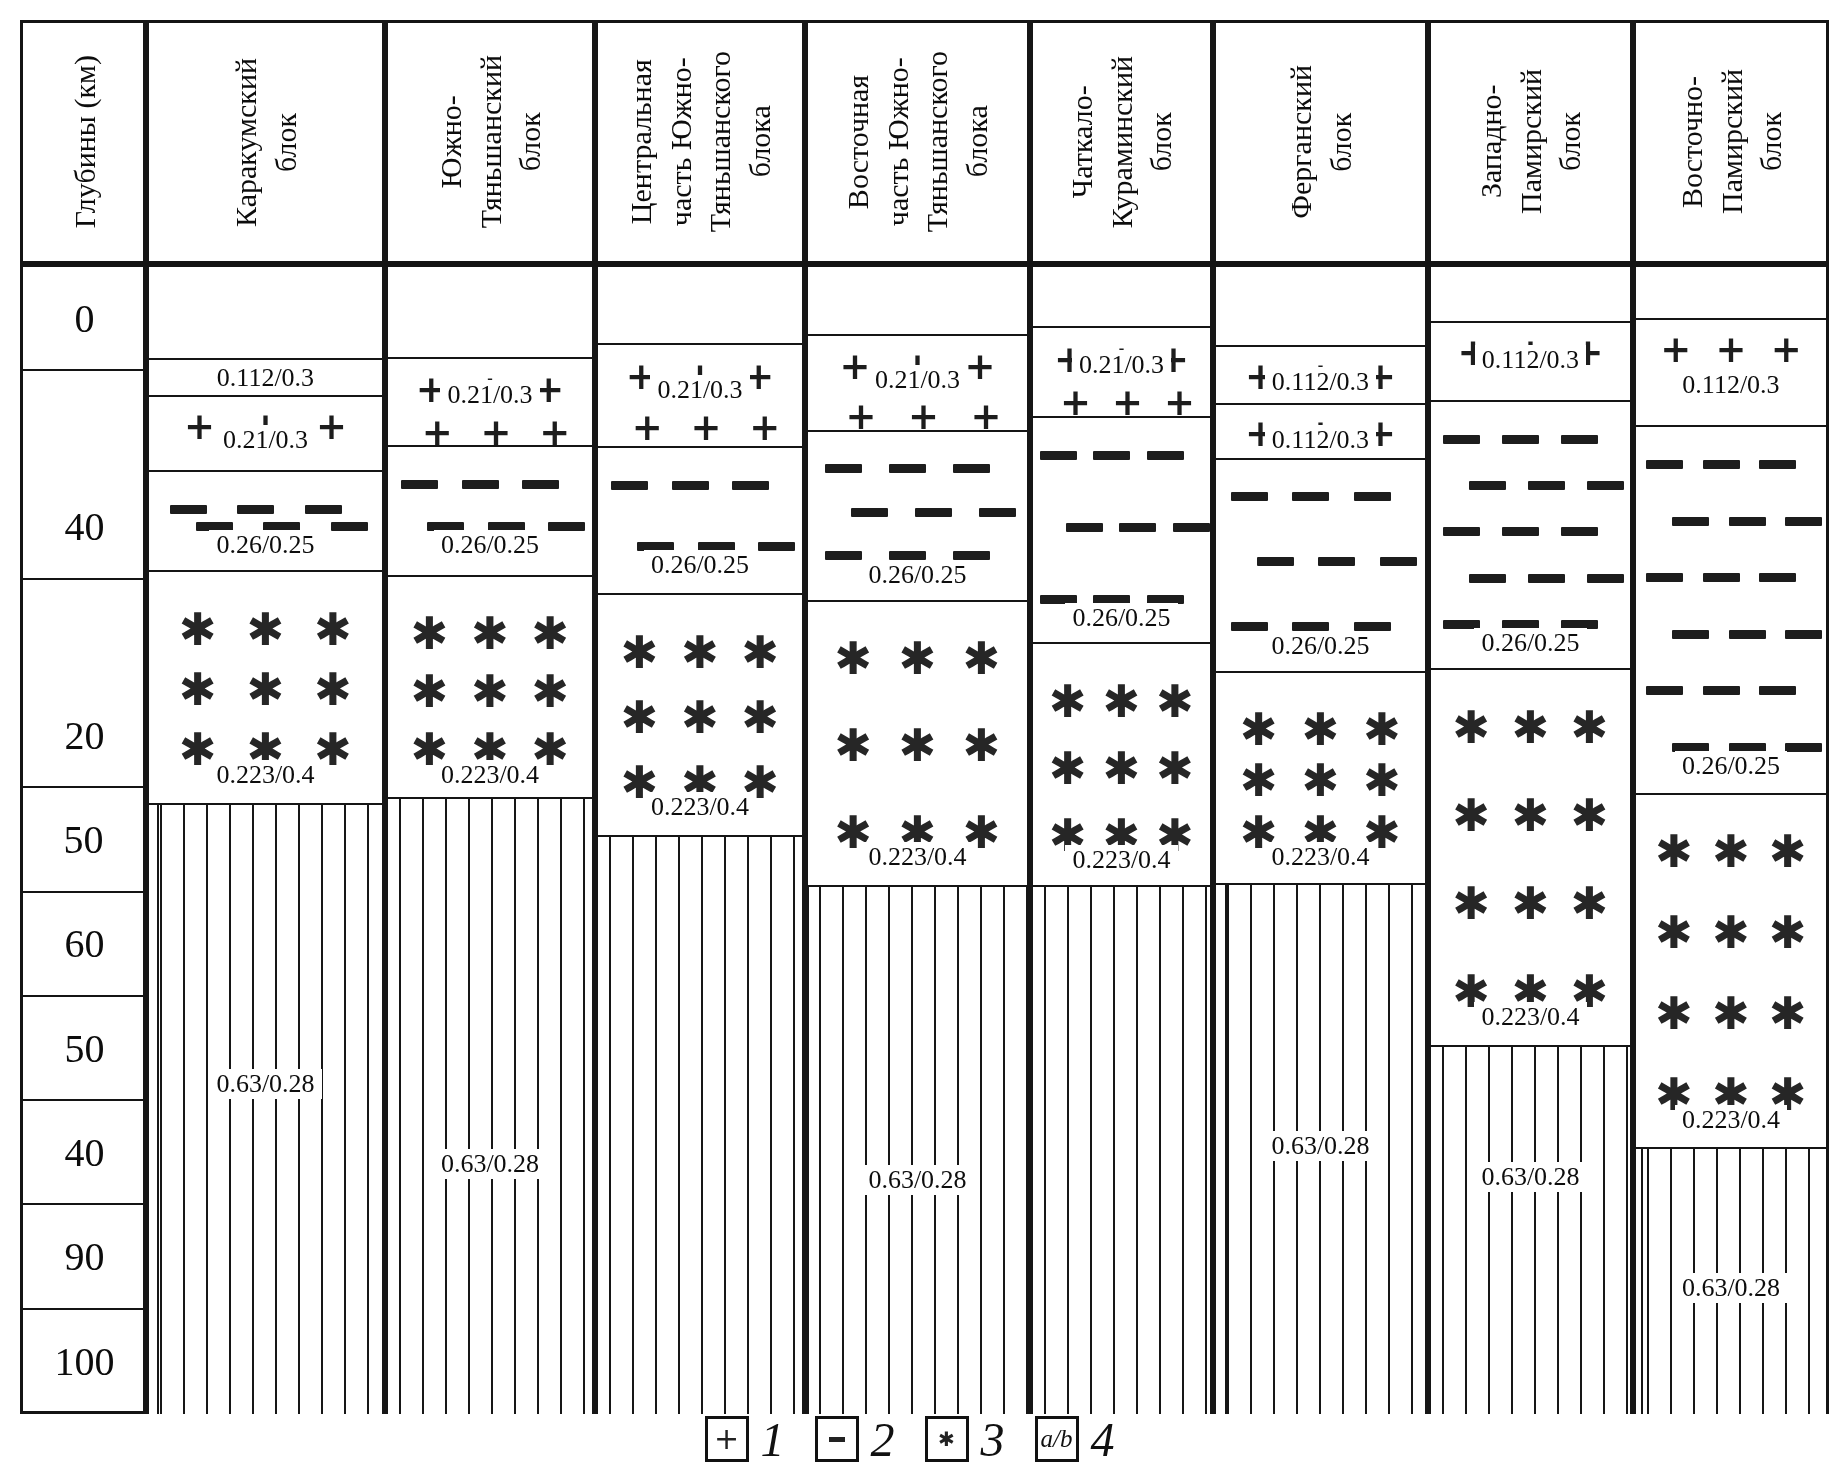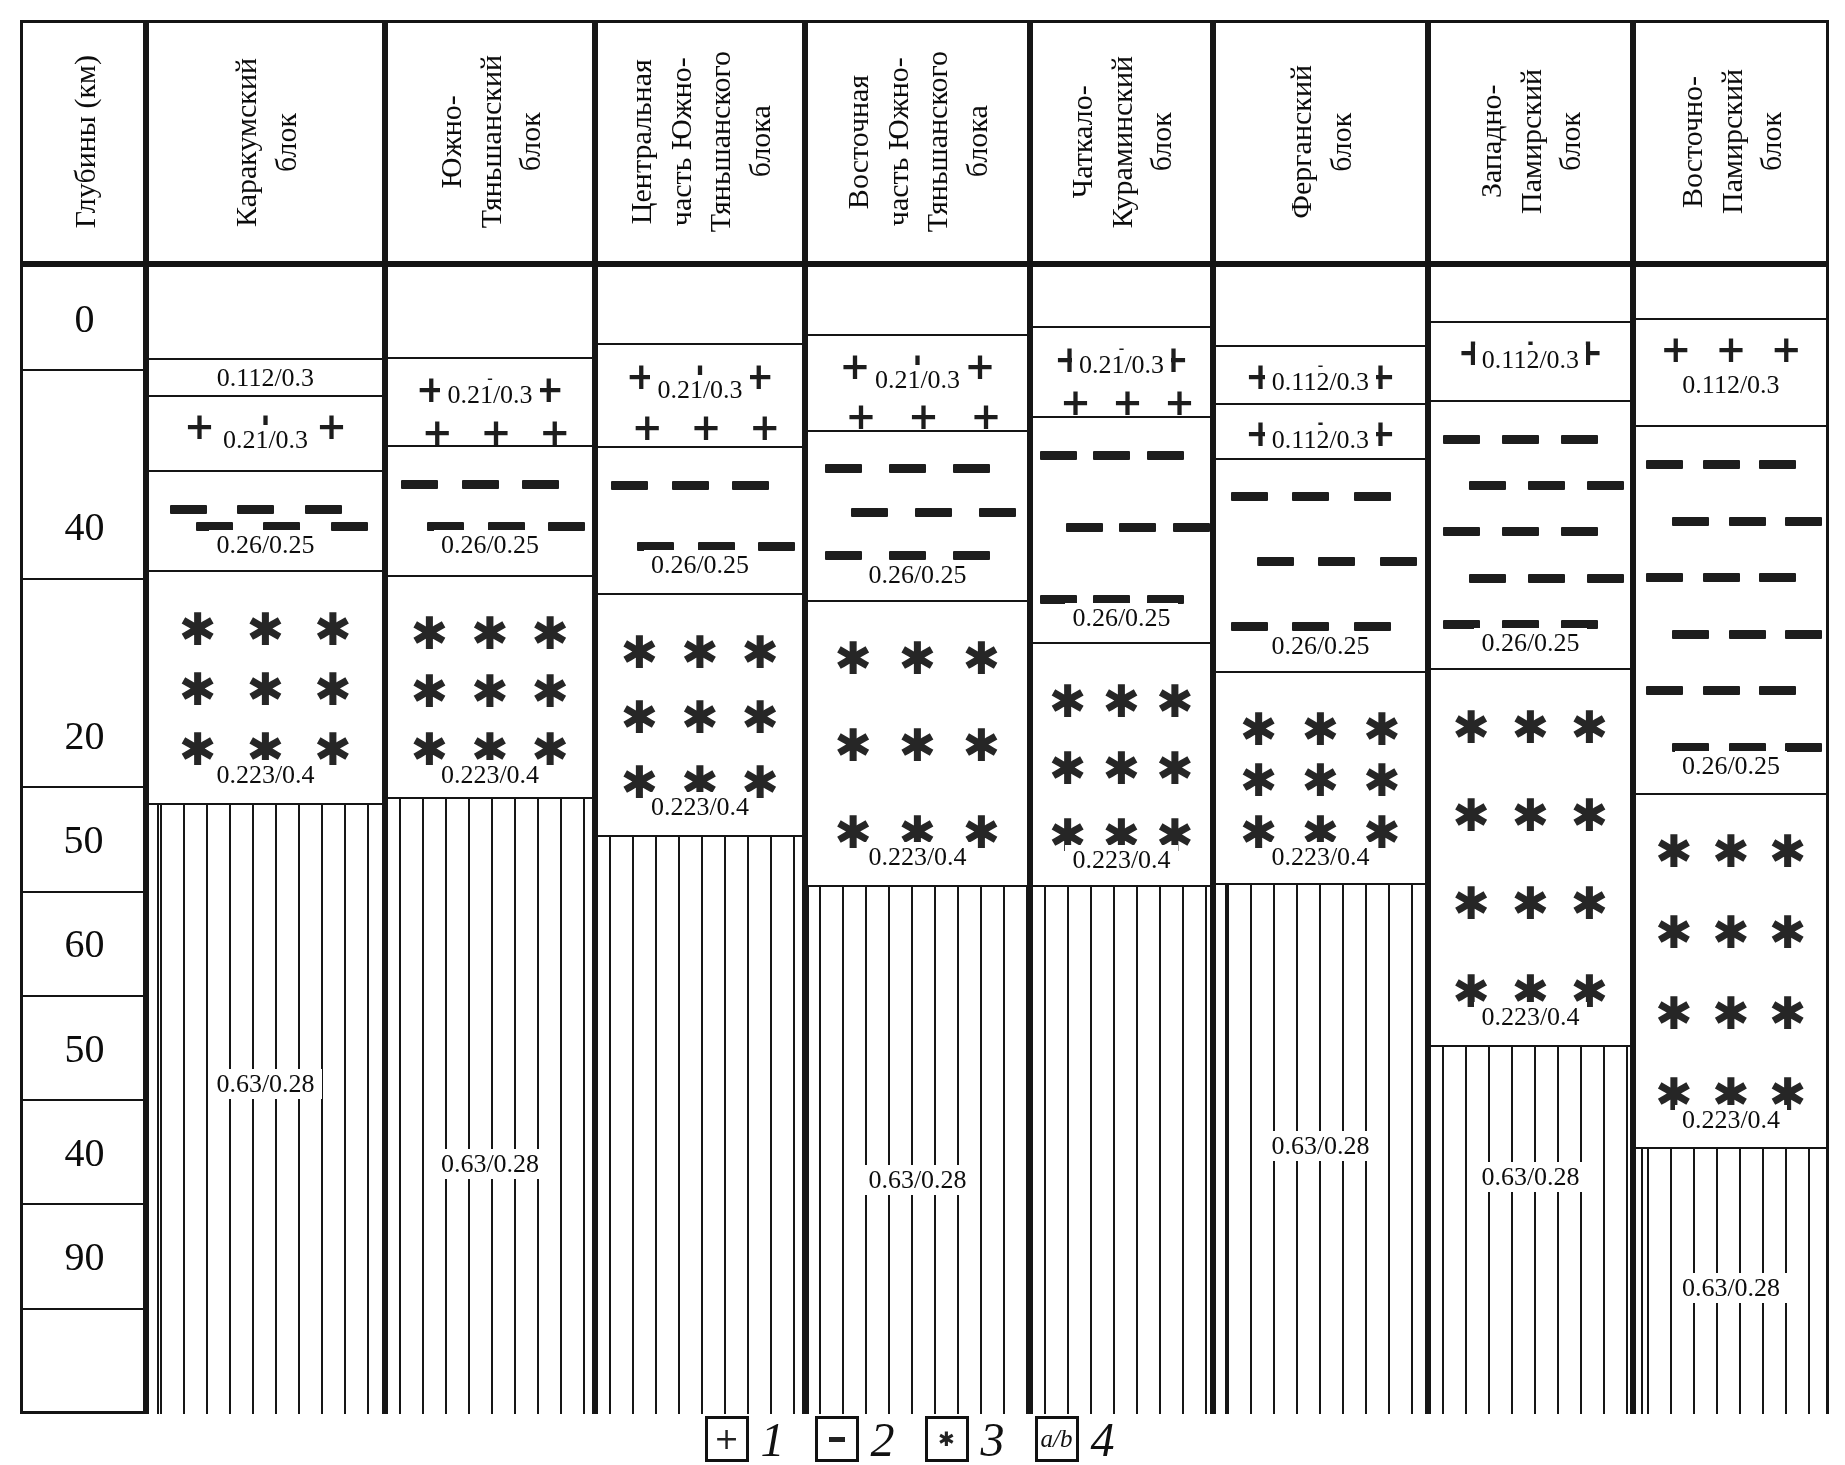--- a/index.html
+++ b/index.html
@@ -95,20 +95,23 @@
     </div>
     <div class="depth-cell tick" style="left: 23px; top: 996.909px; width: 123px; height: 104.273px; position: absolute;">
       <span class="depth-label">50</span>
     </div>
     <div class="depth-cell tick" style="left: 23px; top: 1101.18px; width: 123px; height: 104.273px; position: absolute;">
       <span class="depth-label">40</span>
     </div>
     <div class="depth-cell tick" style="left: 23px; top: 1205.45px; width: 123px; height: 104.273px; position: absolute;">
       <span class="depth-label">90</span>
     </div>
+    <div class="depth-cell" style="left: 23px; top: 1309.73px; width: 123px; height: 104.273px; position: absolute;">
+      <span class="depth-label">100</span>
+    </div>
     <div class="hdr-cell" style="left: 149px; top: 23px; width: 233px; height: 238px; position: absolute;">
       <span class="vt">Каракумский
 блок</span>
     </div>
     <div class="col-body" style="left: 149px; top: 267px; width: 233px; height: 1147px; position: absolute;">
       <div class="layer" style="left: 0px; top: 0px; height: 90.7173px; position: absolute; right: 0px; width: auto;"></div>
       <div class="layer bordered" style="left: 0px; top: 90.7173px; height: 37.5382px; position: absolute; right: 0px; width: auto;">
         <div class="val-wrap" style="top: 2.81182px;"><span class="val">0.112/0.3</span></div>
       </div>
       <div class="layer bordered" style="left: 0px; top: 128.255px; height: 75.0764px; position: absolute; right: 0px; width: auto;">

